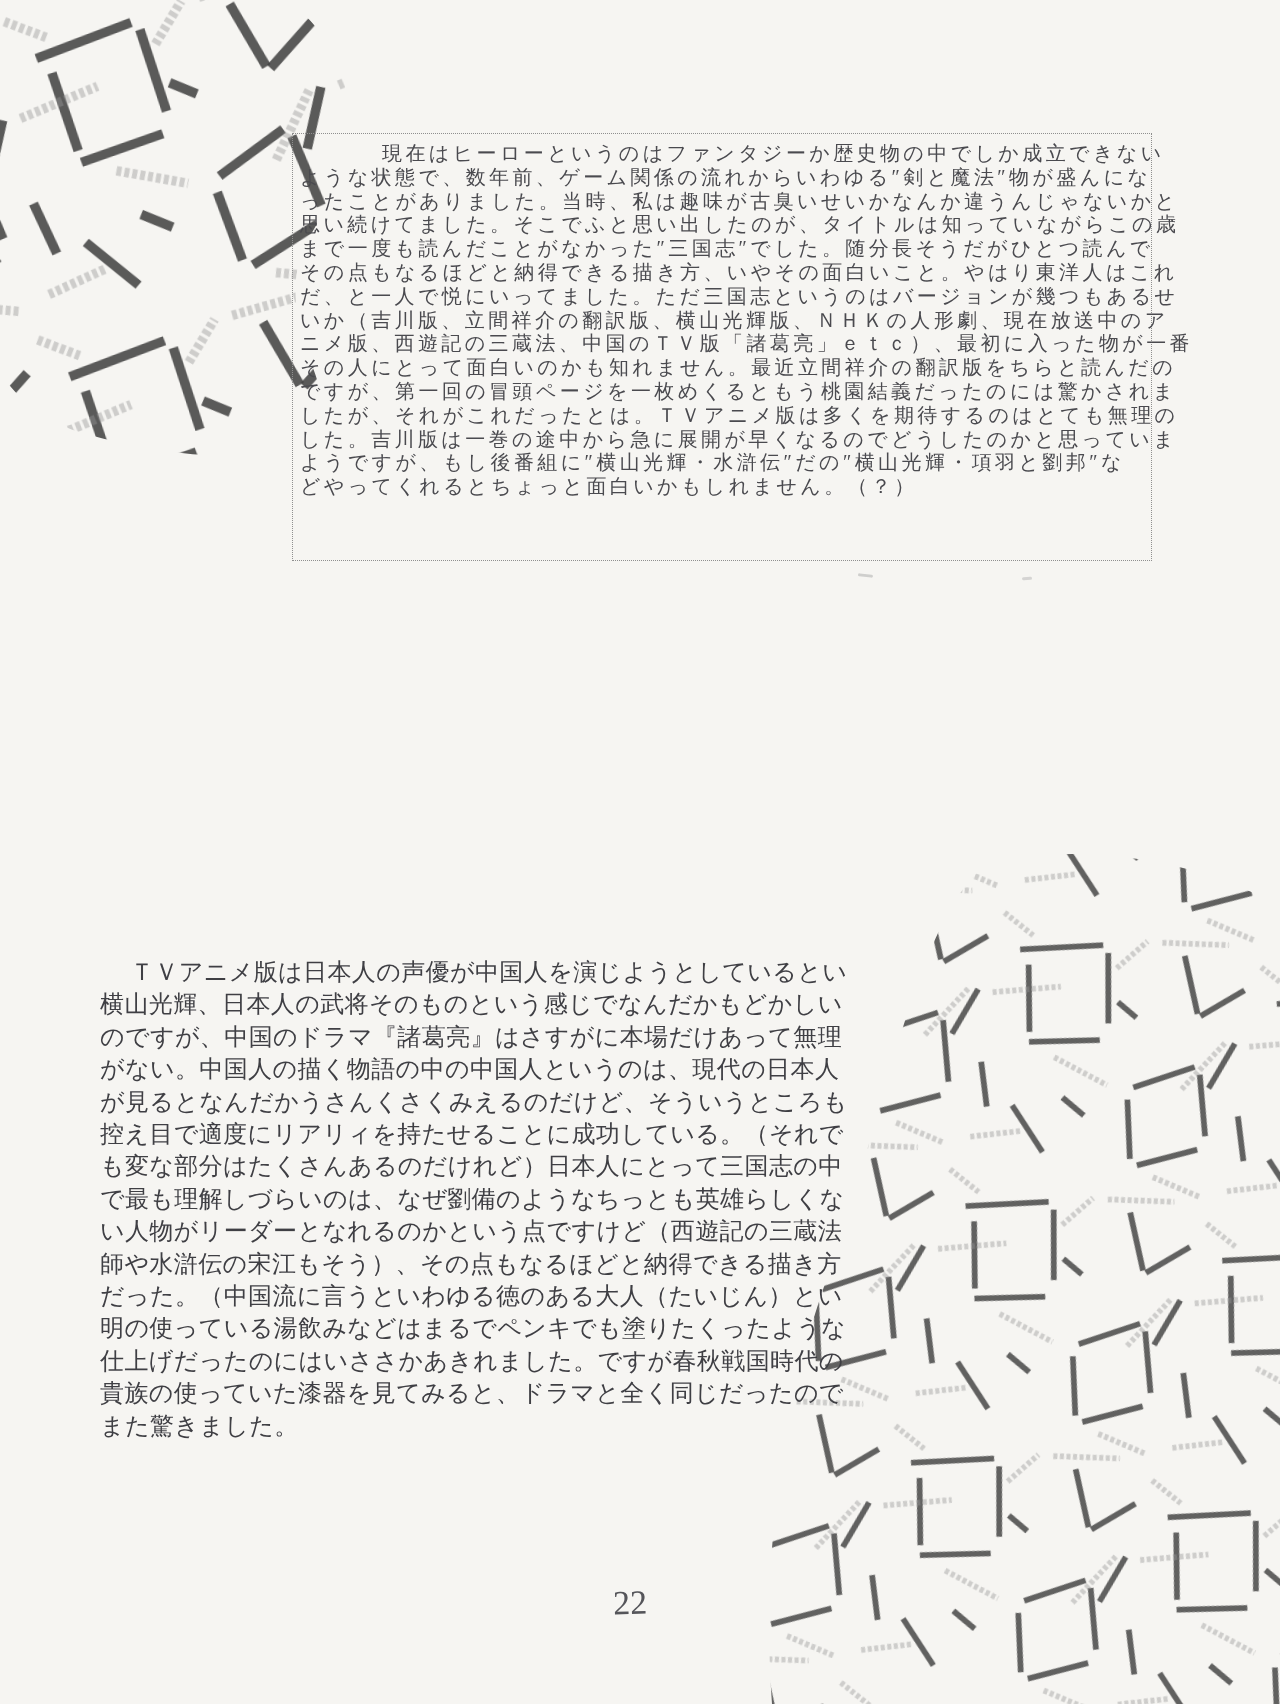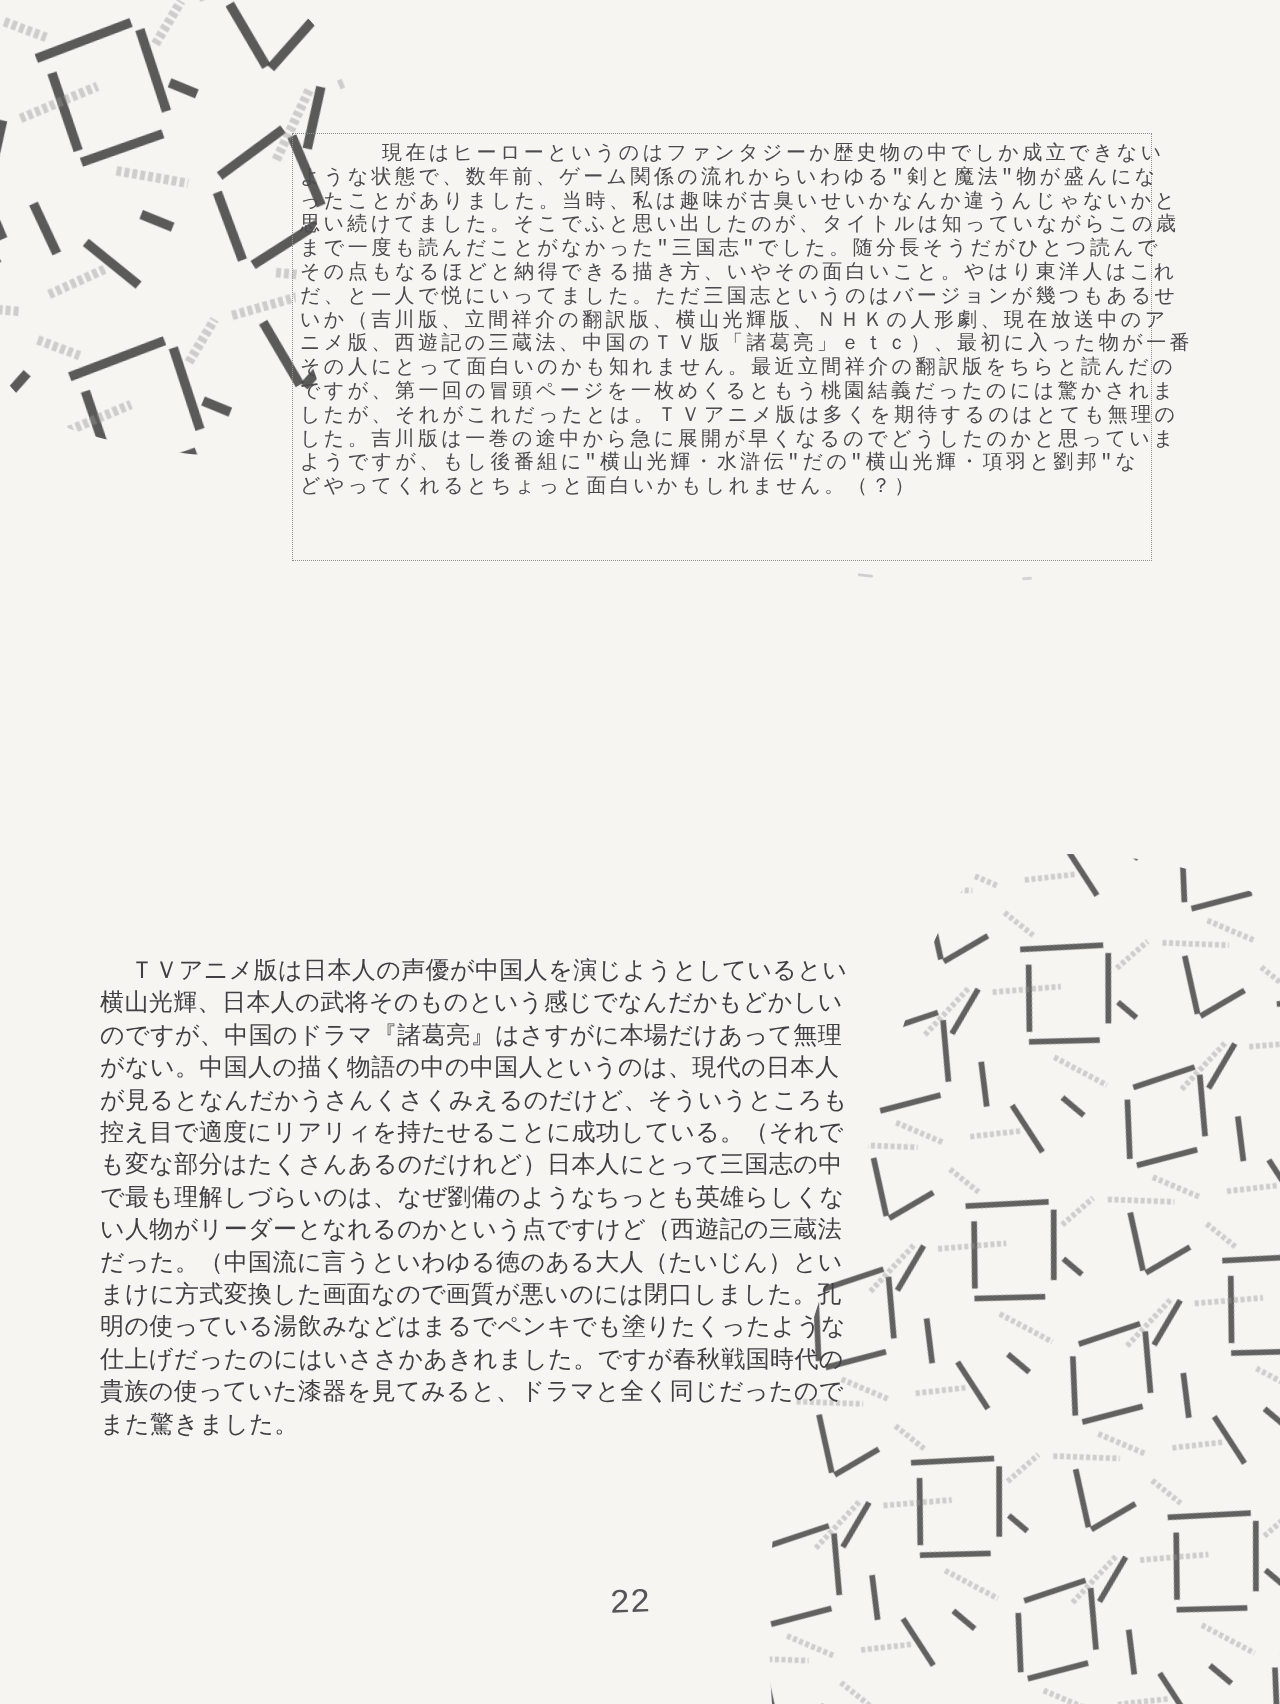--- a/index.html
+++ b/index.html
@@ -3,21 +3,21 @@
 <meta charset="utf-8">
 <style>
   html,body{margin:0;padding:0;}
   body{background:#e9e8e5;}
   .page{
     position:relative;
     width:1280px;height:1704px;
     margin:0 auto;
     background:#f6f5f2;
     overflow:hidden;
-    font-family:Liberation Mono, monospace;
+    font-family:Liberation Serif, serif;
     color:#45454a;
   }
   .decor{position:absolute;pointer-events:none;}
   .decor.tl{left:0;top:0;}
   .decor.br{left:750px;top:840px;}
 
   .note-box{
     position:absolute;
     left:292px;top:133px;
     width:860px;height:428px;
@@ -134,22 +134,22 @@
   <div class="body-block">
     <div class="body-line first">ＴＶアニメ版は日本人の声優が中国人を演じようとしているとい</div>
     <div class="body-line">横山光輝、日本人の武将そのものという感じでなんだかもどかしい</div>
     <div class="body-line">のですが、中国のドラマ『諸葛亮』はさすがに本場だけあって無理</div>
     <div class="body-line">がない。中国人の描く物語の中の中国人というのは、現代の日本人</div>
     <div class="body-line">が見るとなんだかうさんくさくみえるのだけど、そういうところも</div>
     <div class="body-line">控え目で適度にリアリィを持たせることに成功している。（それで</div>
     <div class="body-line">も変な部分はたくさんあるのだけれど）日本人にとって三国志の中</div>
     <div class="body-line">で最も理解しづらいのは、なぜ劉備のようなちっとも英雄らしくな</div>
     <div class="body-line">い人物がリーダーとなれるのかという点ですけど（西遊記の三蔵法</div>
+    <div class="body-line">師や水滸伝の宋江もそう）、その点もなるほどと納得できる描き方</div>
     <div class="body-line">だった。（中国流に言うといわゆる徳のある大人（たいじん）とい</div>
-    <div class="body-line">まけに方式変換した画面なので画質が悪いのには閉口しました。孔</div>
     <div class="body-line">明の使っている湯飲みなどはまるでペンキでも塗りたくったような</div>
     <div class="body-line">仕上げだったのにはいささかあきれました。ですが春秋戦国時代の</div>
     <div class="body-line">貴族の使っていた漆器を見てみると、ドラマと全く同じだったので</div>
     <div class="body-line">また驚きました。</div>
   </div>
 
   <div class="page-number">22</div>
 
   <div class="speck s1"></div>
   <div class="speck s2"></div>

